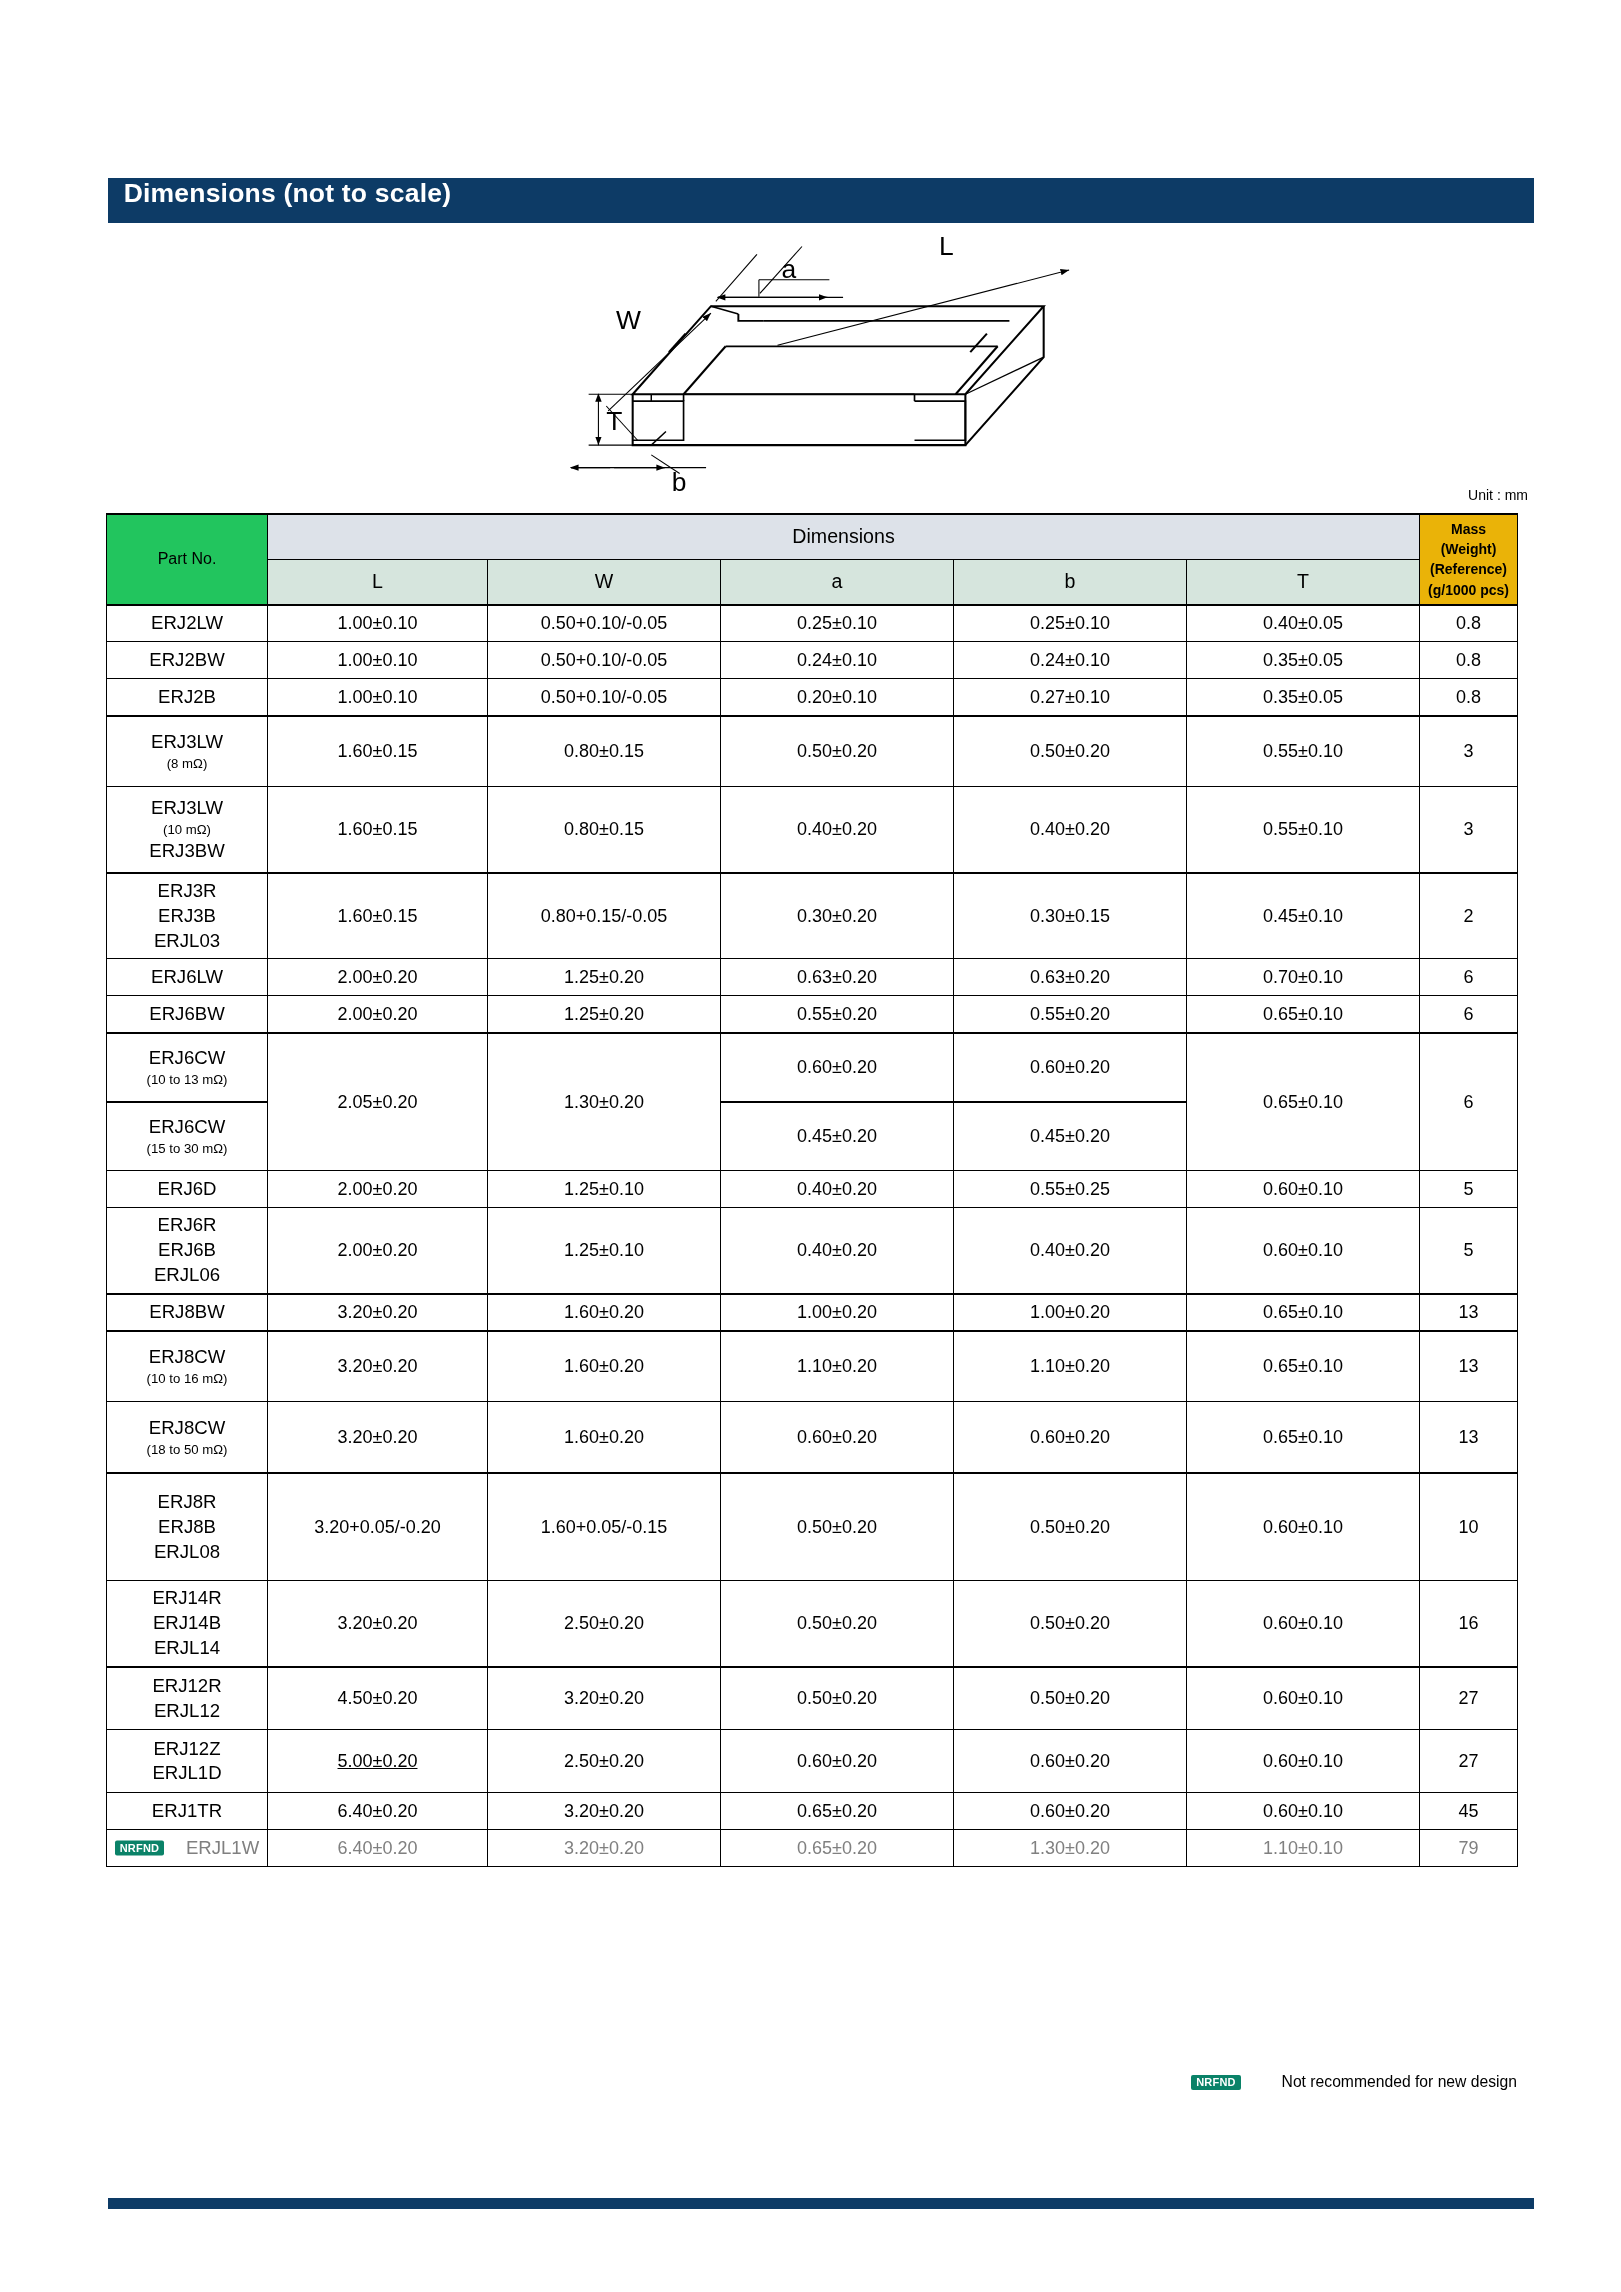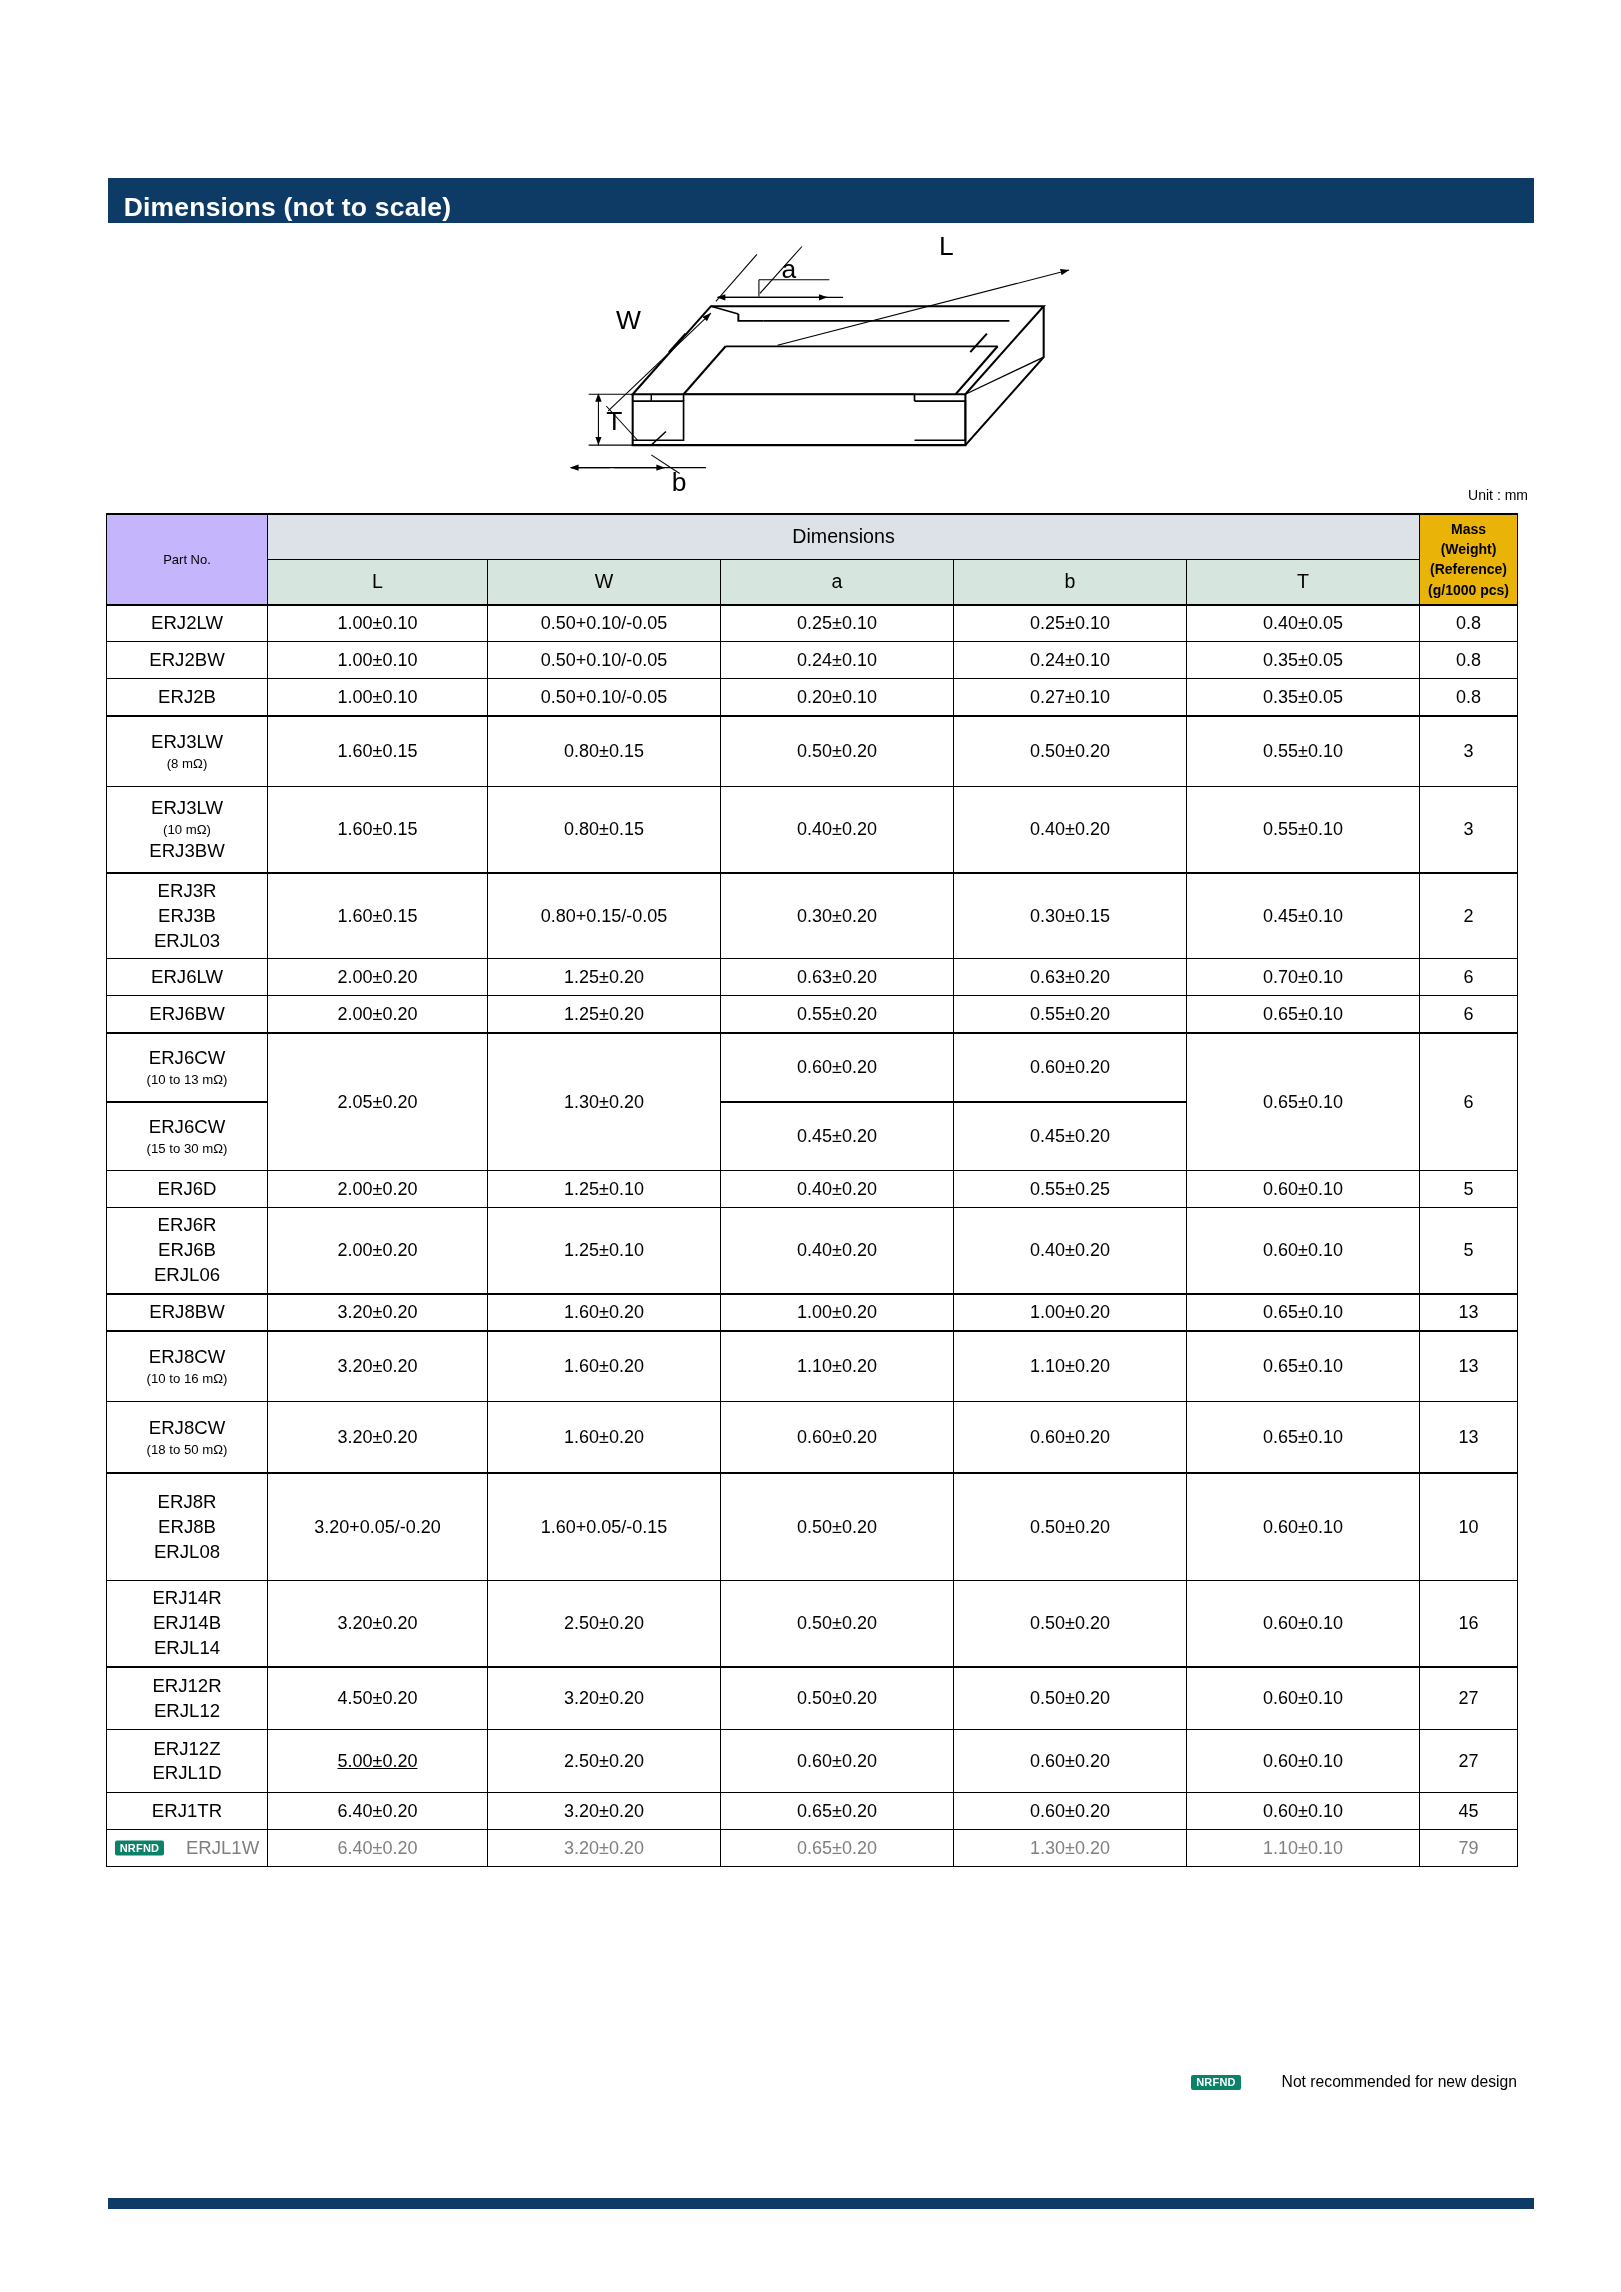--- a/index.html
+++ b/index.html
@@ -13,21 +13,21 @@
     overflow:hidden;
   }
   .page { position:absolute; left:0; top:0; width:1621px; height:2293px; }
 
   
   .section-bar {
     position:absolute;
     left:108px; top:178px;
     width:1426px; height:45px;
     background:#0d3b66;
-    display:flex; align-items:flex-end;
+    display:flex; align-items:flex-start;
   }
   .section-bar .title {
     color:#ffffff;
     font-size:26.5px;
     font-weight:bold;
     padding-left:15.7px;
     letter-spacing:0.2px;
     white-space:nowrap;
   }
 
@@ -66,21 +66,21 @@
   table.dims col.c-m    { width:98px; }
 
   table.dims th, table.dims td {
     border:1px solid #000;
     text-align:center;
     vertical-align:middle;
     padding:3.9px 2.9px;
   }
   table.dims thead th { background:#dde2e9; font-weight:normal; }
   table.dims thead th.sub { background:#d6e5dd; font-weight:normal; }
-  table.dims thead th.partno { background:#c4b5fd; font-size:13px; }
+  table.dims thead th.partno { background:#22c55e; font-size:16px; }
   table.dims thead th.dimhdr { font-size:19.6px; }
   table.dims thead th.mass {
     background:#eab308;
     font-size:14px;
     line-height:1.45;
     font-weight:bold;
   }
   table.dims thead th.sub { font-size:19.6px; }
 
   

